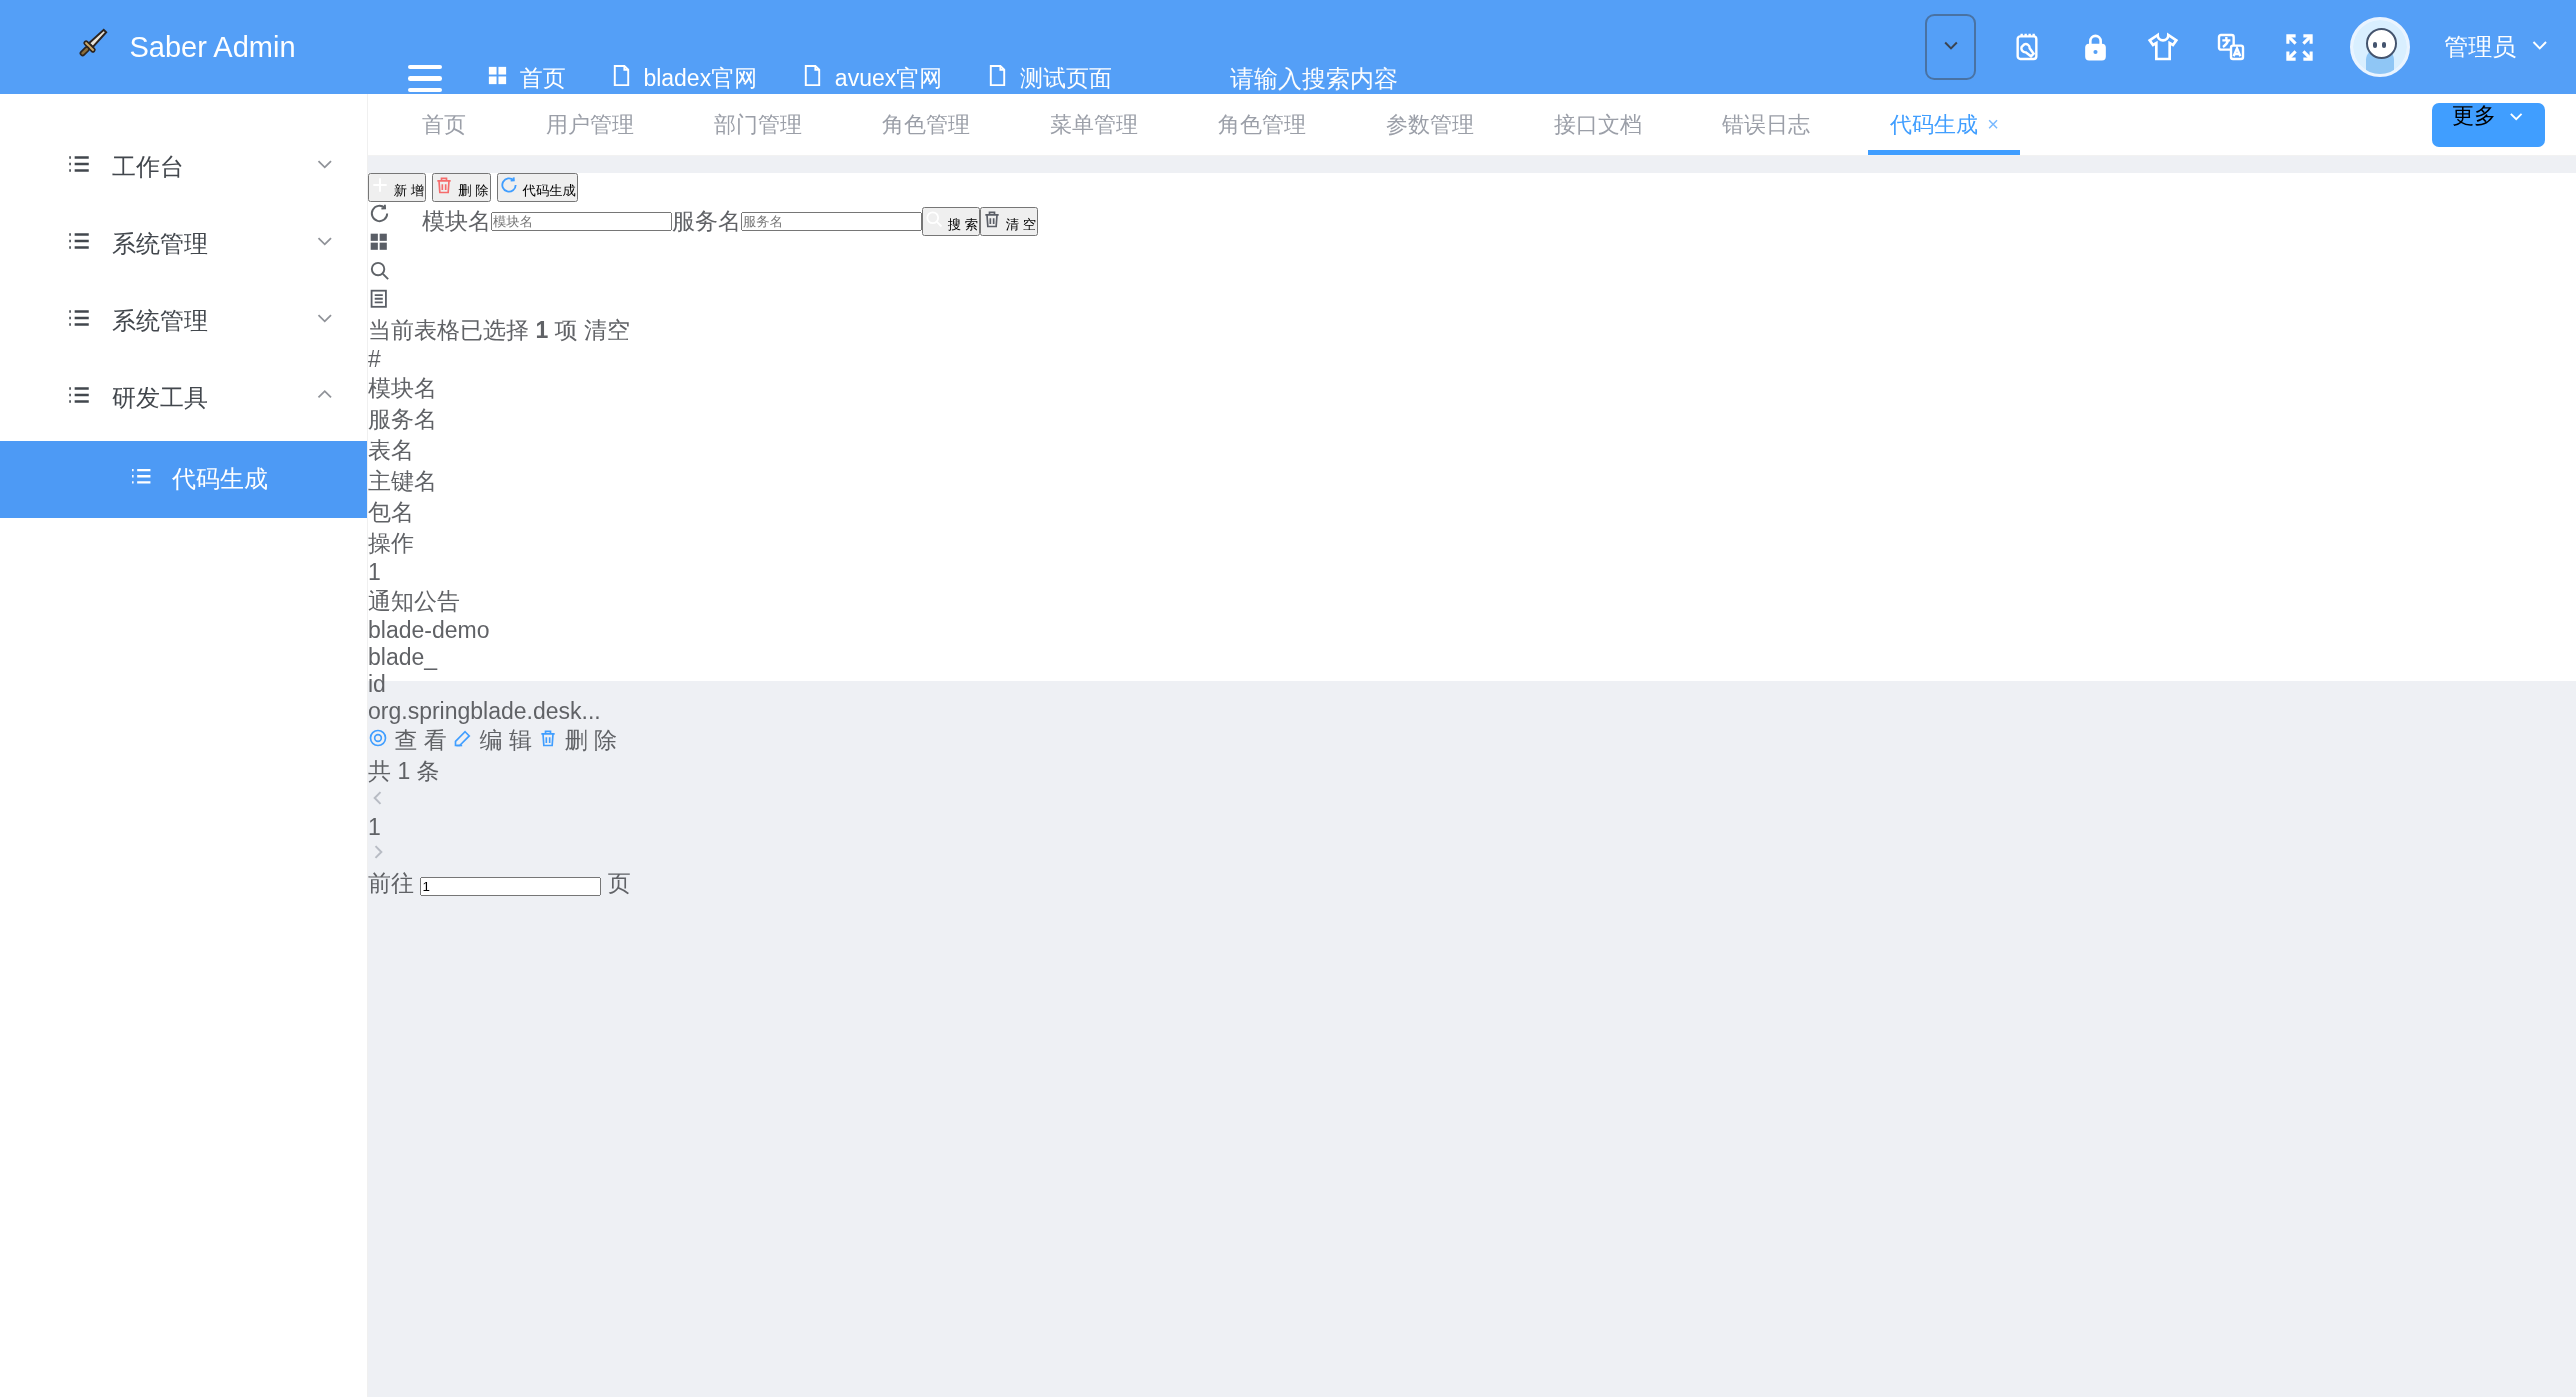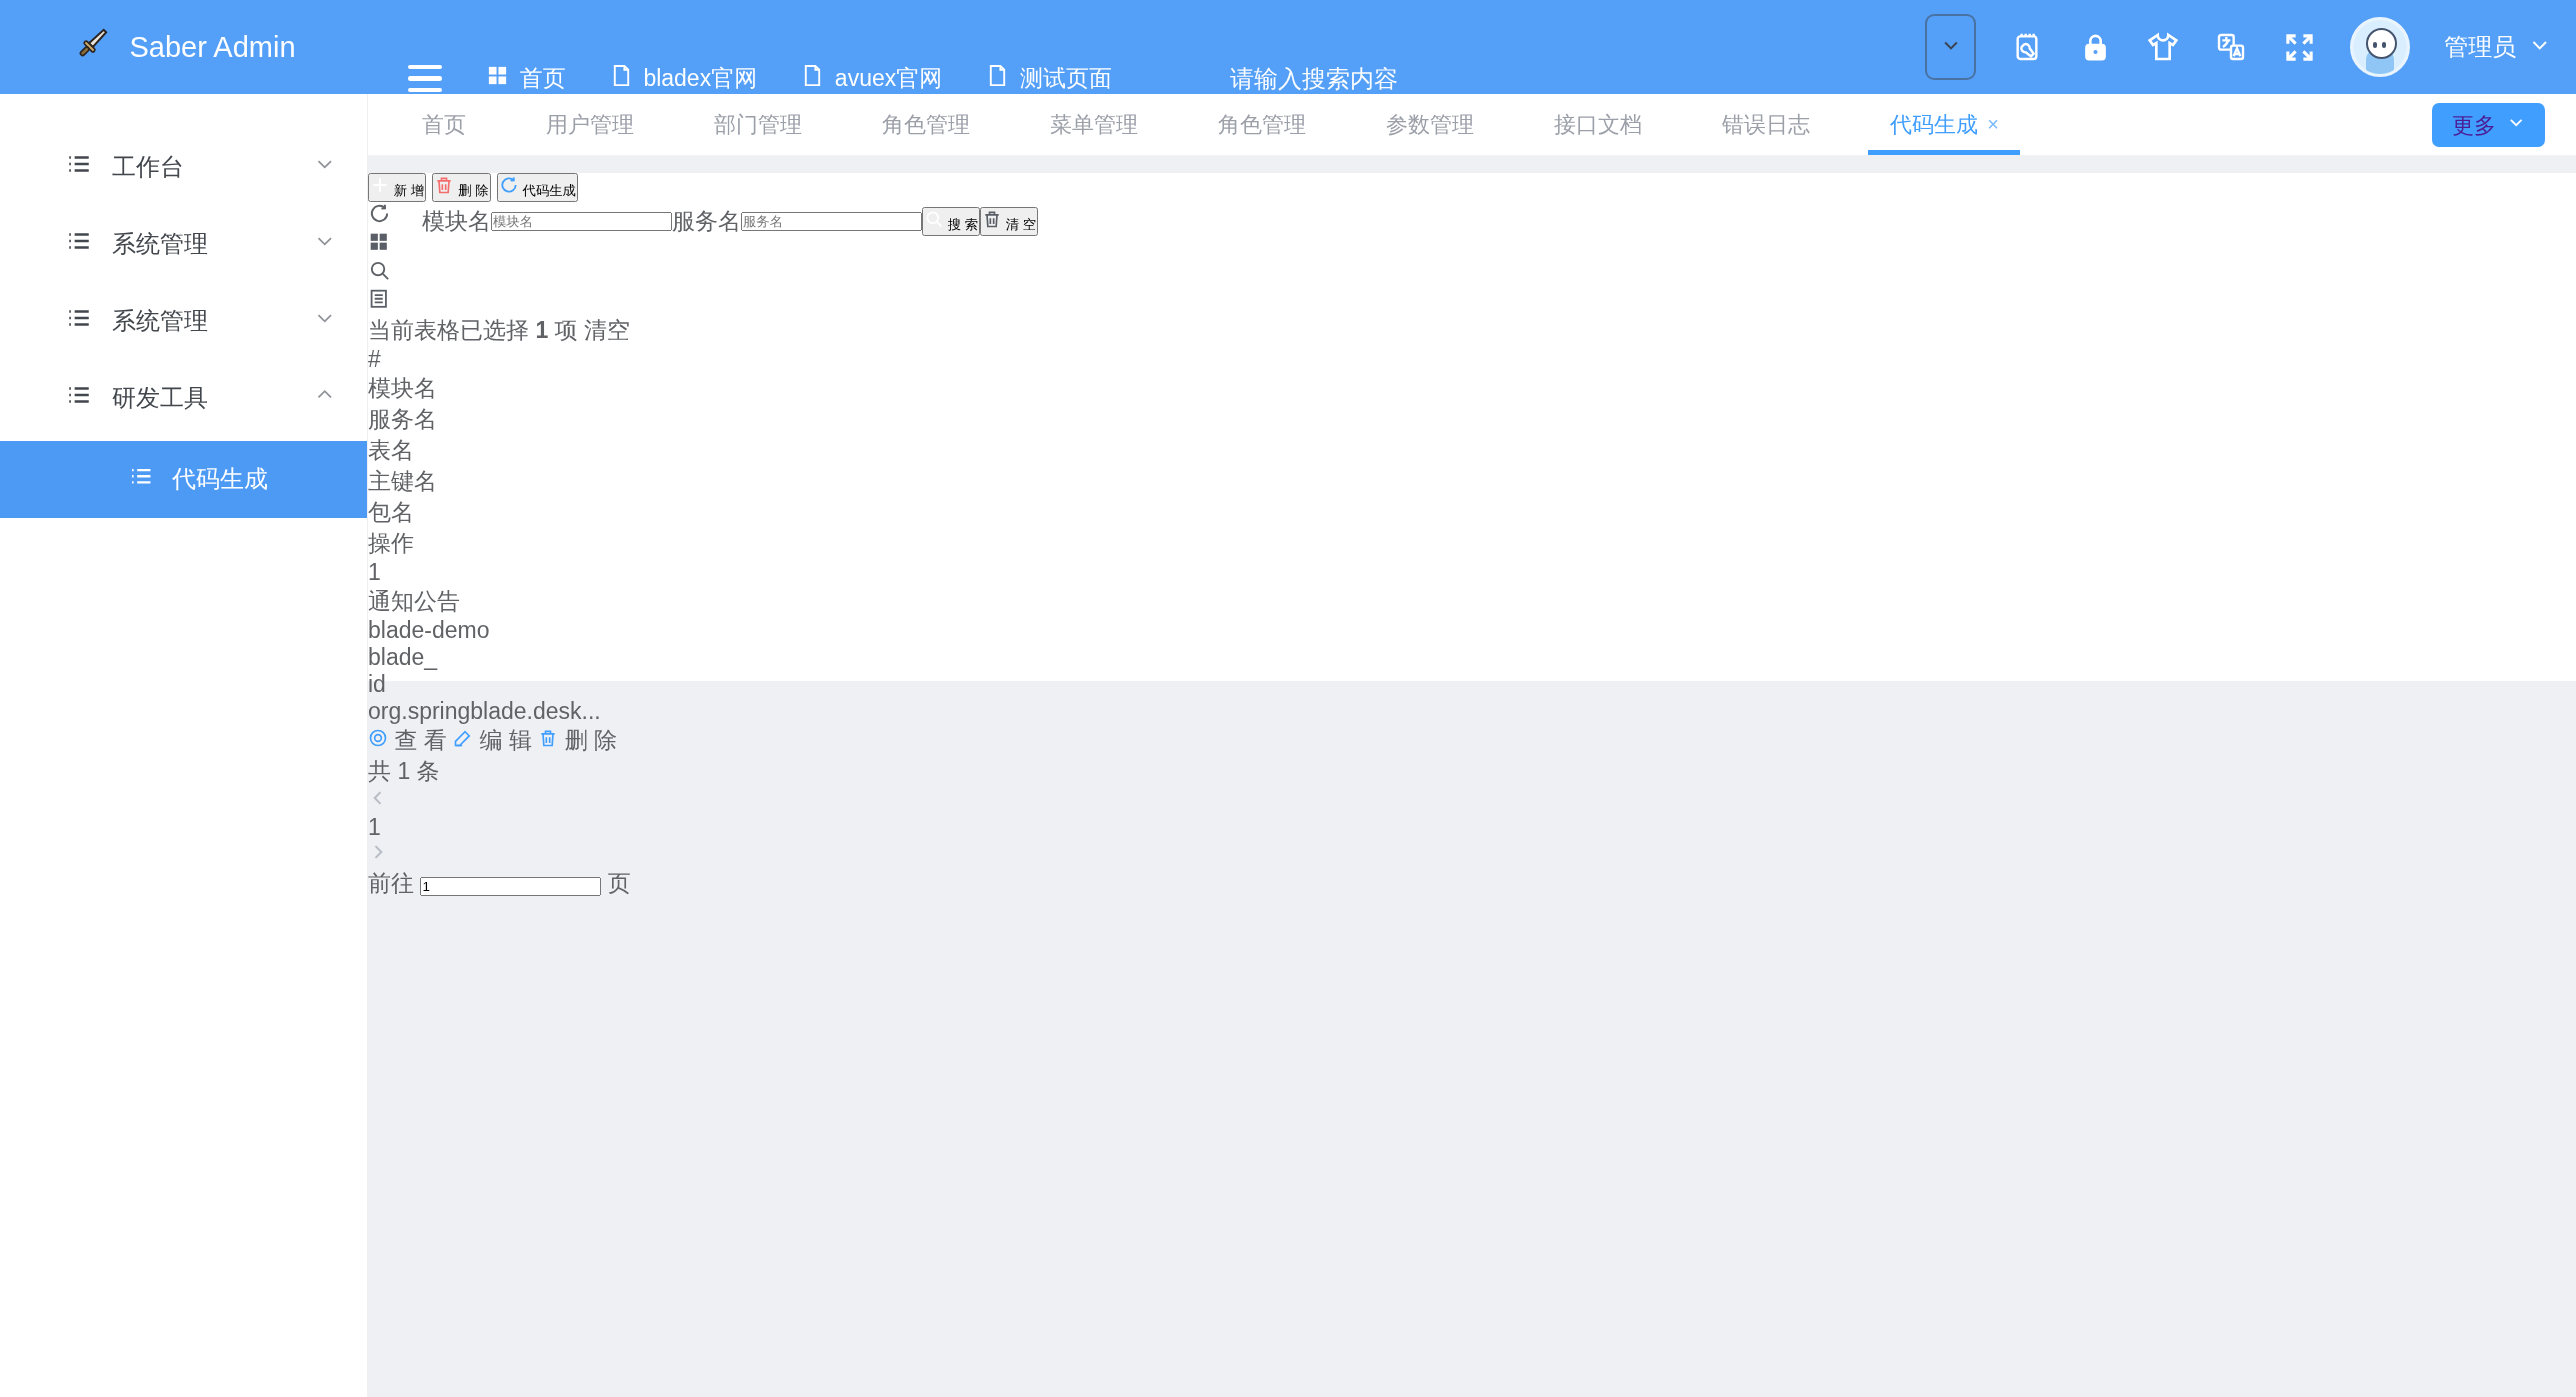--- a/index.html
+++ b/index.html
@@ -32,21 +32,21 @@
   .side-sub { height:77px; margin-top:4.6px; display:flex; align-items:center; padding-left:129px; background:#4d9af5; color:#fff; cursor:pointer; }
   .side-sub .lbl { margin-left:18.4px; font-size:24px; }
   .licon { color:inherit; }
 
   
   .tabbar { position:absolute; left:368px; top:94px; right:0; height:62px; background:#fff; border-bottom:0.8px solid #f2f2f2; display:flex; align-items:stretch; padding-left:14px; z-index:10; }
   .tab { padding:0 40px; display:flex; align-items:center; gap:9.2px; color:#9b9fa8; font-size:22px; cursor:pointer; position:relative; white-space:nowrap; }
   .tab.active { color:#409eff; }
   .tab.active::after { content:""; position:absolute; left:18.4px; right:18.4px; bottom:0; height:5.4px; background:#409eff; }
   .tab .close { font-size:20px; color:#79b9ff; }
-  .more-btn { position:absolute; right:31px; top:9.2px; height:44px; padding:8px 20px; background:#409eff; border:none; border-radius:7px; color:#4c1d95; font-size:22px; display:flex; align-items:flex-start; gap:10.7px; cursor:pointer; font-family:inherit; }
+  .more-btn { position:absolute; right:31px; top:9.2px; height:44px; padding:16px 20px; background:#409eff; border:none; border-radius:7px; color:#000000; font-size:22px; display:flex; align-items:flex-end; gap:10.7px; cursor:pointer; font-family:inherit; }
 
   
   .content-bg { position:absolute; left:368px; top:156px; right:0; bottom:0; background:#eef0f4; }
   .card { position:absolute; left:368px; top:173px; right:0; height:508px; background:#fff; }
 
   
   .filters { position:absolute; left:54px; top:33px; display:flex; align-items:center; }
   .f-label { color:#515archived6" } 
   .f-label { color:#51565d; font-size:24px; }
   .f-input { width:296px; height:51px; border:1.5px solid #dcdfe6; border-radius:7px; margin-left:14px; padding:0 20px; font-size:22px; color:#606266; outline:none; font-family:inherit; }

